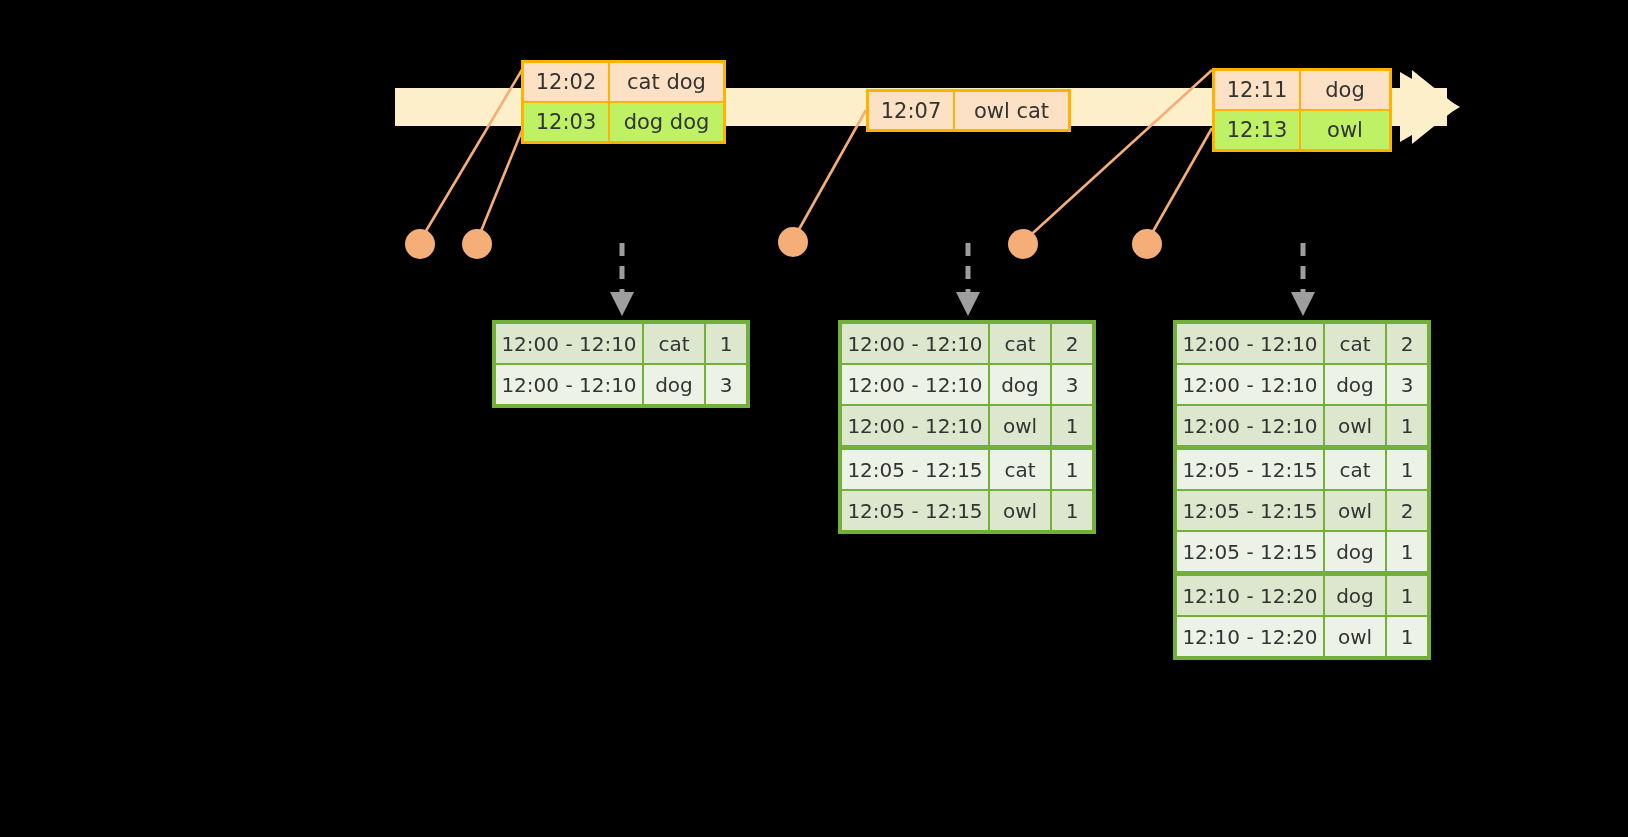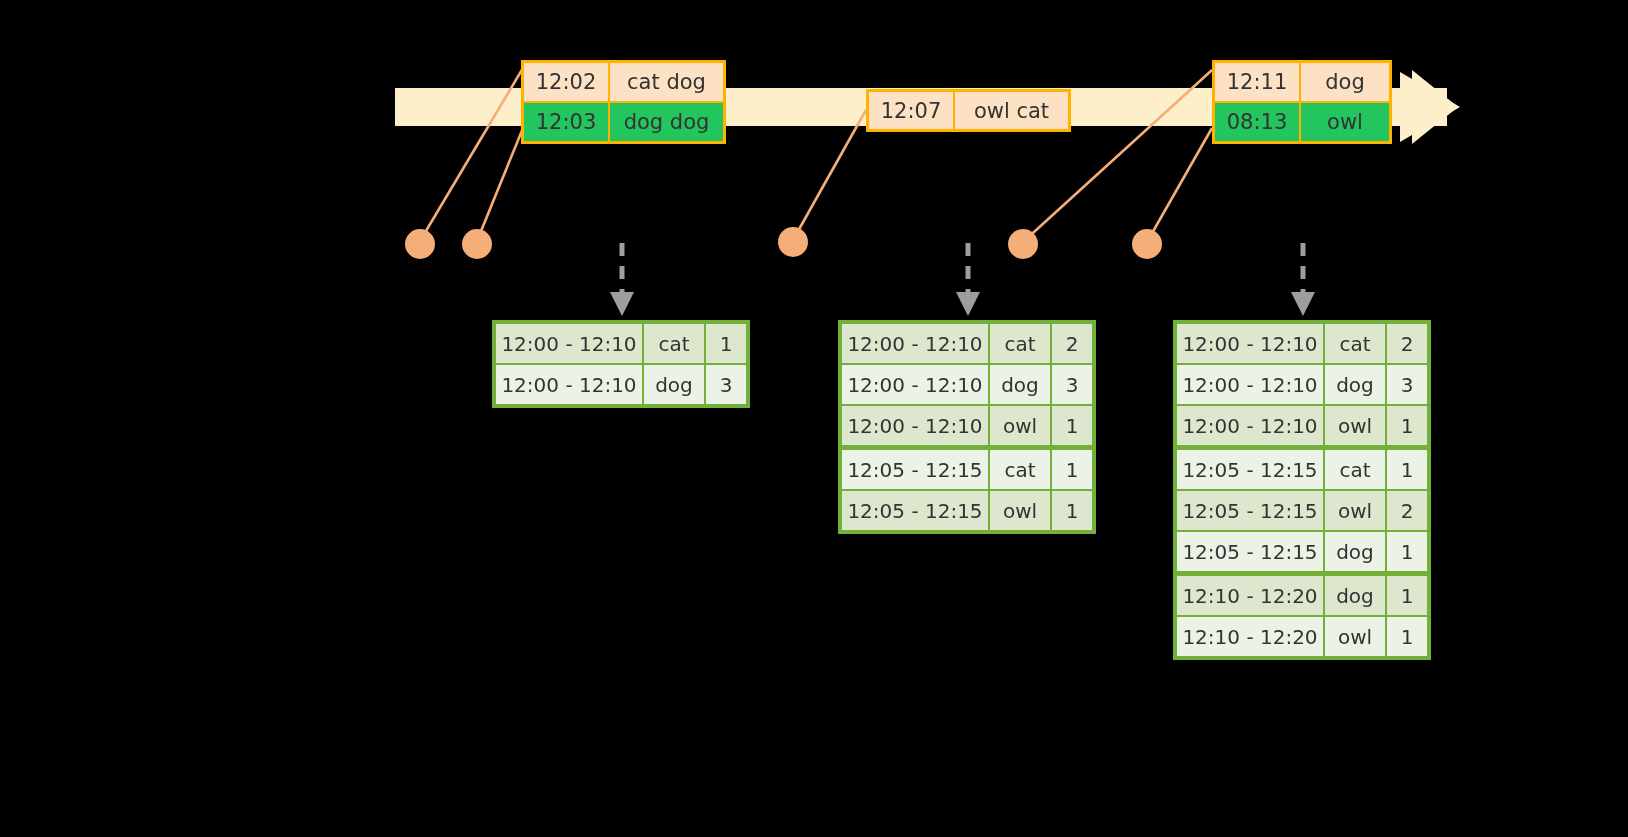--- a/index.html
+++ b/index.html
@@ -41,21 +41,21 @@
   }
   .event-row {
     display: flex;
     flex-direction: row;
     flex: 1 1 auto;
   }
   .event-row + .event-row {
     border-top: 2px solid #FFB300;
   }
   .event-row.shade-a { background: #FCE1C4; }
-  .event-row.shade-b { background: #22c55e; }
+  .event-row.shade-b { background: #bef264; }
   .ev-time {
     width: 86px;
     border-right: 2px solid #FFB300;
     display: flex;
     align-items: center;
     justify-content: center;
     font-size: 21px;
     color: #333333;
     box-sizing: border-box;
   }
@@ -165,27 +165,27 @@
     </div>
   </div>
 
   <div class="event-box" id="event-box-1" style="left:866px; top:89px; width:205px; height:43px;justify-content:flex-end;">
     <div class="event-row shade-a">
       <div class="ev-time">12:07</div>
       <div class="ev-words">owl cat</div>
     </div>
   </div>
 
-  <div class="event-box" id="event-box-2" style="left:1212px; top:60px; width:180px; height:84px;">
+  <div class="event-box" id="event-box-2" style="left:1212px; top:68px; width:180px; height:84px;">
     <div class="event-row shade-a">
       <div class="ev-time">12:11</div>
       <div class="ev-words">dog</div>
     </div>
     <div class="event-row shade-b">
-      <div class="ev-time">08:13</div>
+      <div class="ev-time">12:13</div>
       <div class="ev-words">owl</div>
     </div>
   </div>
 
   <div class="result-table" id="result-table-0" style="left:492px; top:320px; width:258px;">
       <div class="res-row shade-a">
         <div class="res-win" style="width: 148px;">12:00 - 12:10</div>
         <div class="res-word" style="width: 62px;">cat</div>
         <div class="res-count" style="flex: 1 1 auto;">1</div>
       </div>

